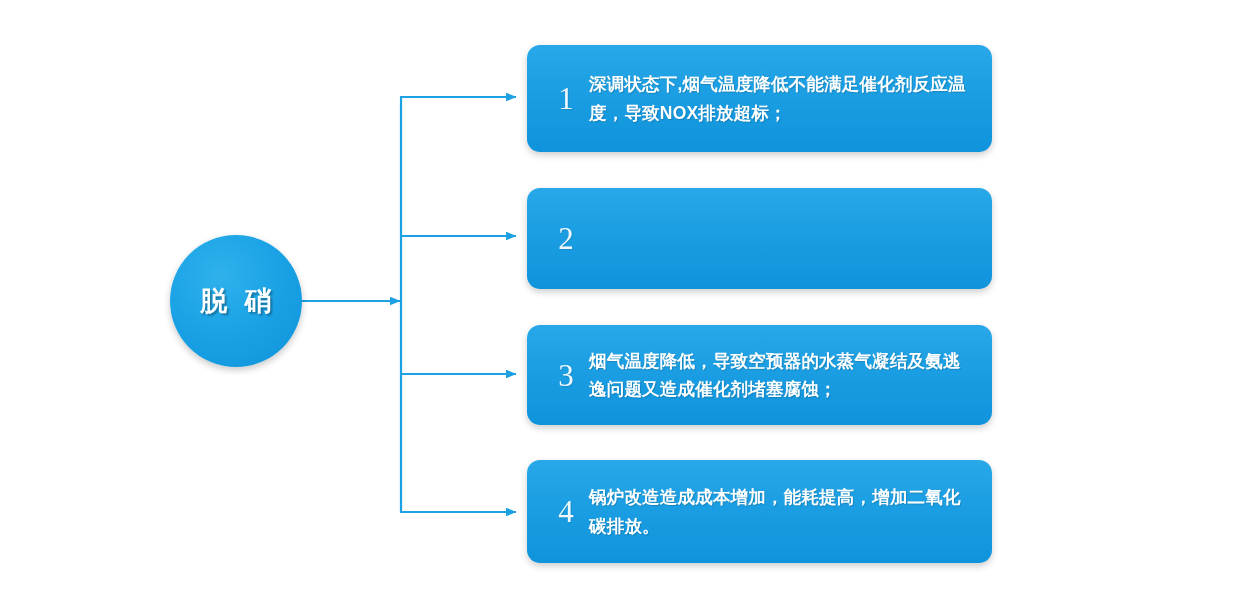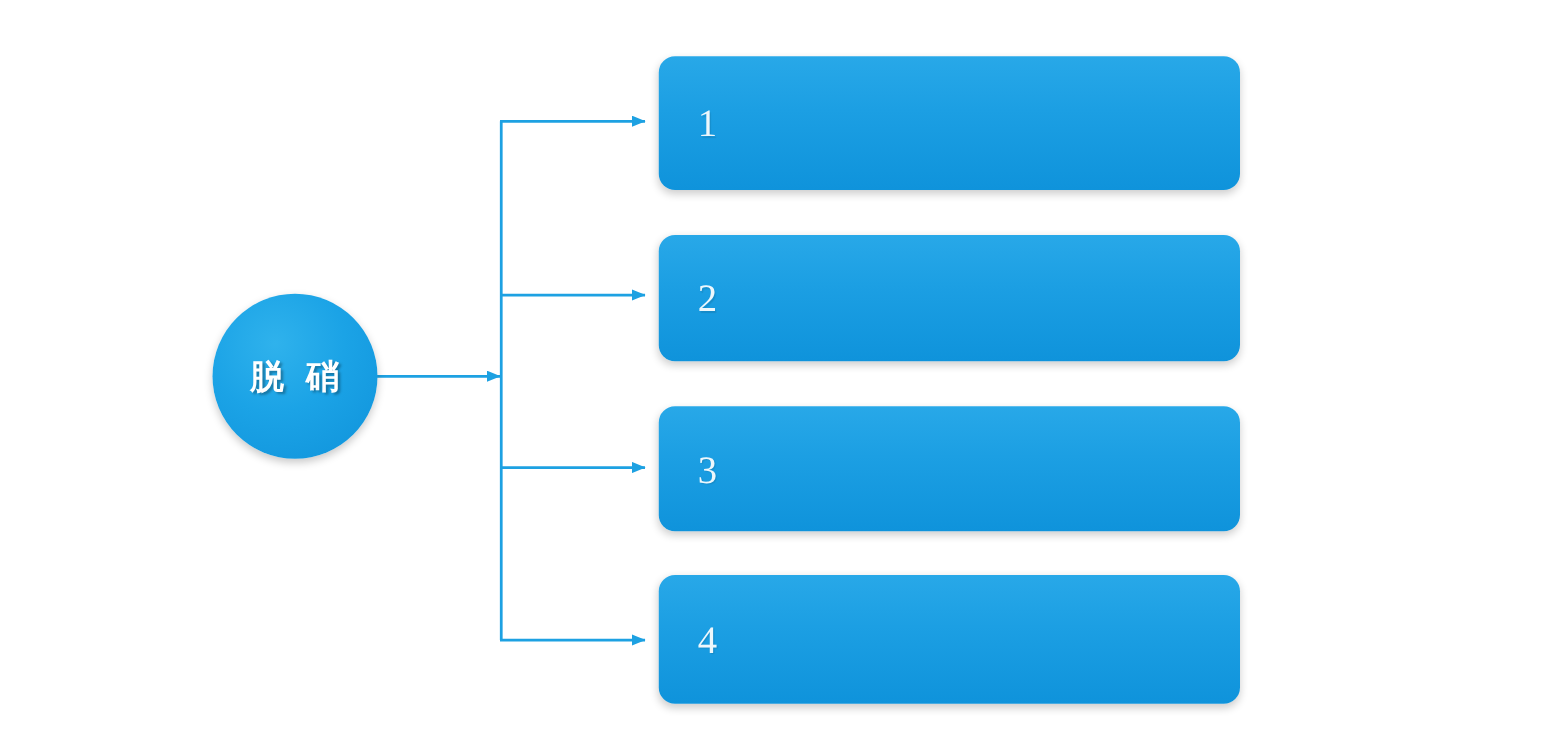--- a/index.html
+++ b/index.html
@@ -128,27 +128,30 @@
 
     <line x1="400" y1="512" x2="516" y2="512" stroke="#1da1e2" stroke-width="2.2" marker-end="url(#arrowhead)"></line>
   </svg>
 
   <div class="hub">
     <div class="hub-line">脱 硝</div>
   </div>
 
   <div class="item-box" data-idx="0">
     <div class="item-num">1</div>
+    <div class="item-text">深调状态下,烟气温度降低不能满足催化剂反应温度，导致NOX排放超标；</div>
   </div>
 
   <div class="item-box" data-idx="1">
     <div class="item-num">2</div>
   </div>
 
   <div class="item-box" data-idx="2">
     <div class="item-num">3</div>
+    <div class="item-text">烟气温度降低，导致空预器的水蒸气凝结及氨逃逸问题又造成催化剂堵塞腐蚀；</div>
   </div>
 
   <div class="item-box" data-idx="3">
     <div class="item-num">4</div>
+    <div class="item-text">锅炉改造造成成本增加，能耗提高，增加二氧化碳排放。</div>
   </div>
 
 </div>
 
 </body></html>

